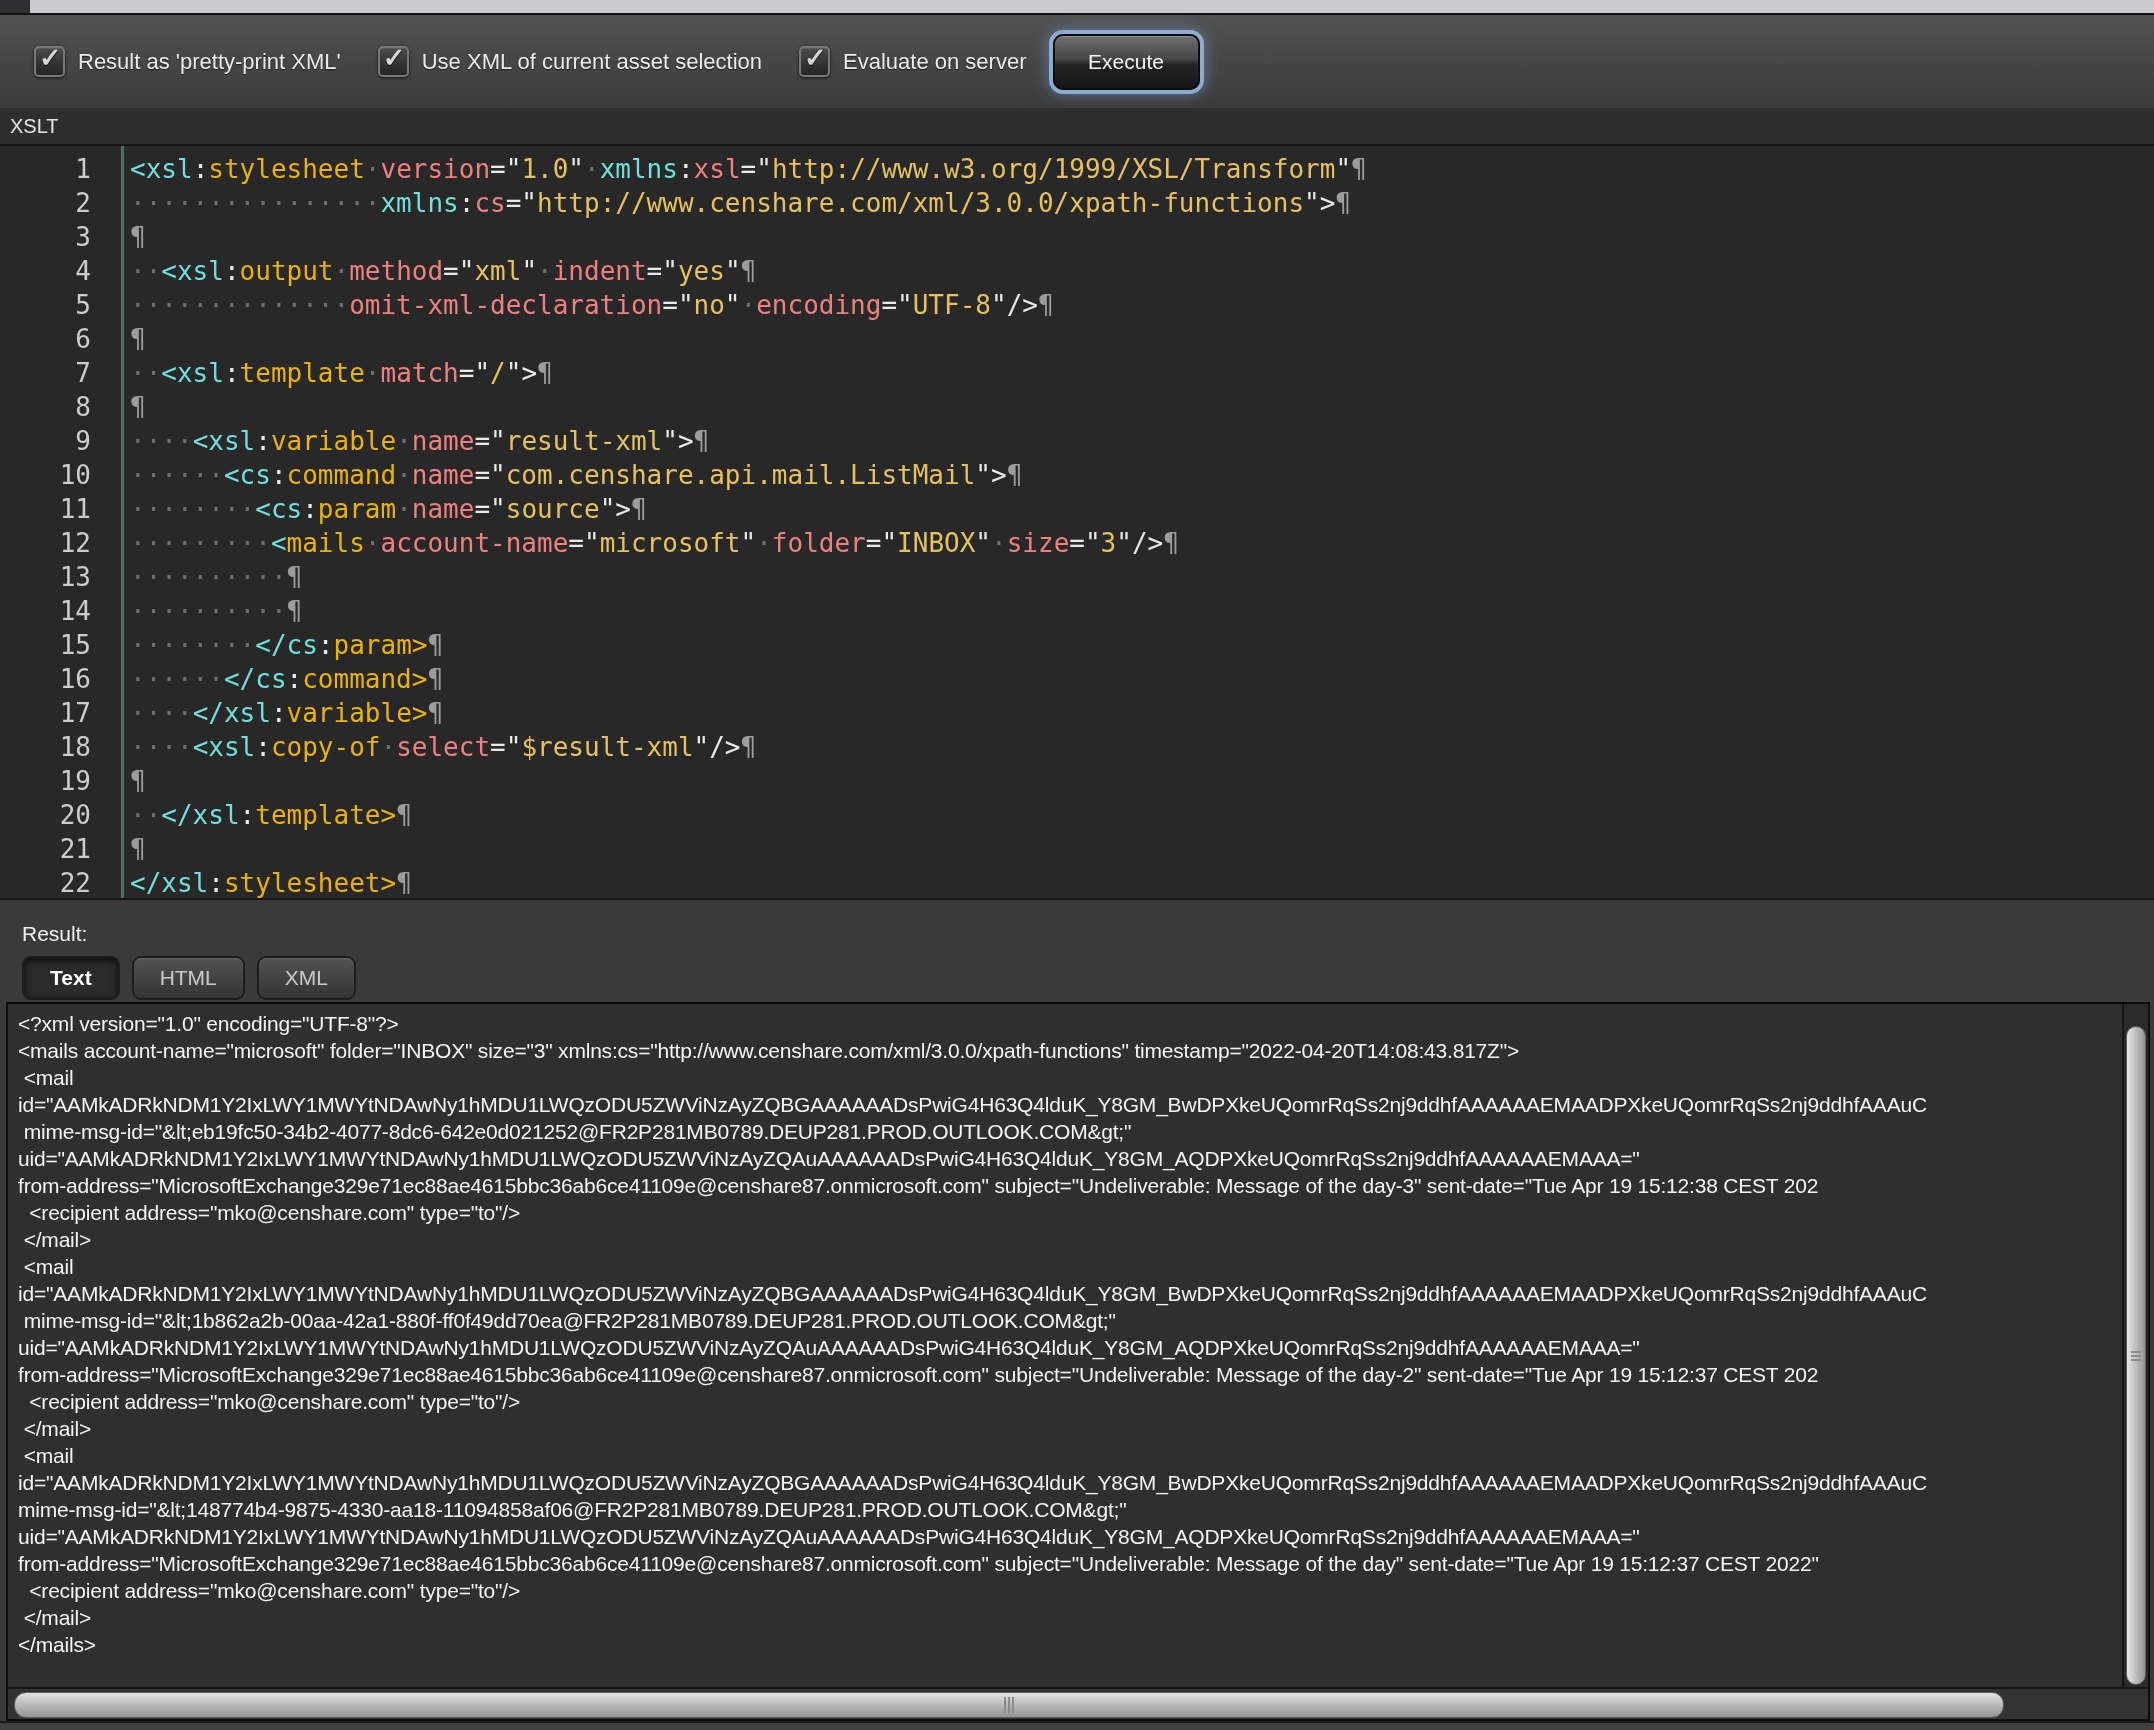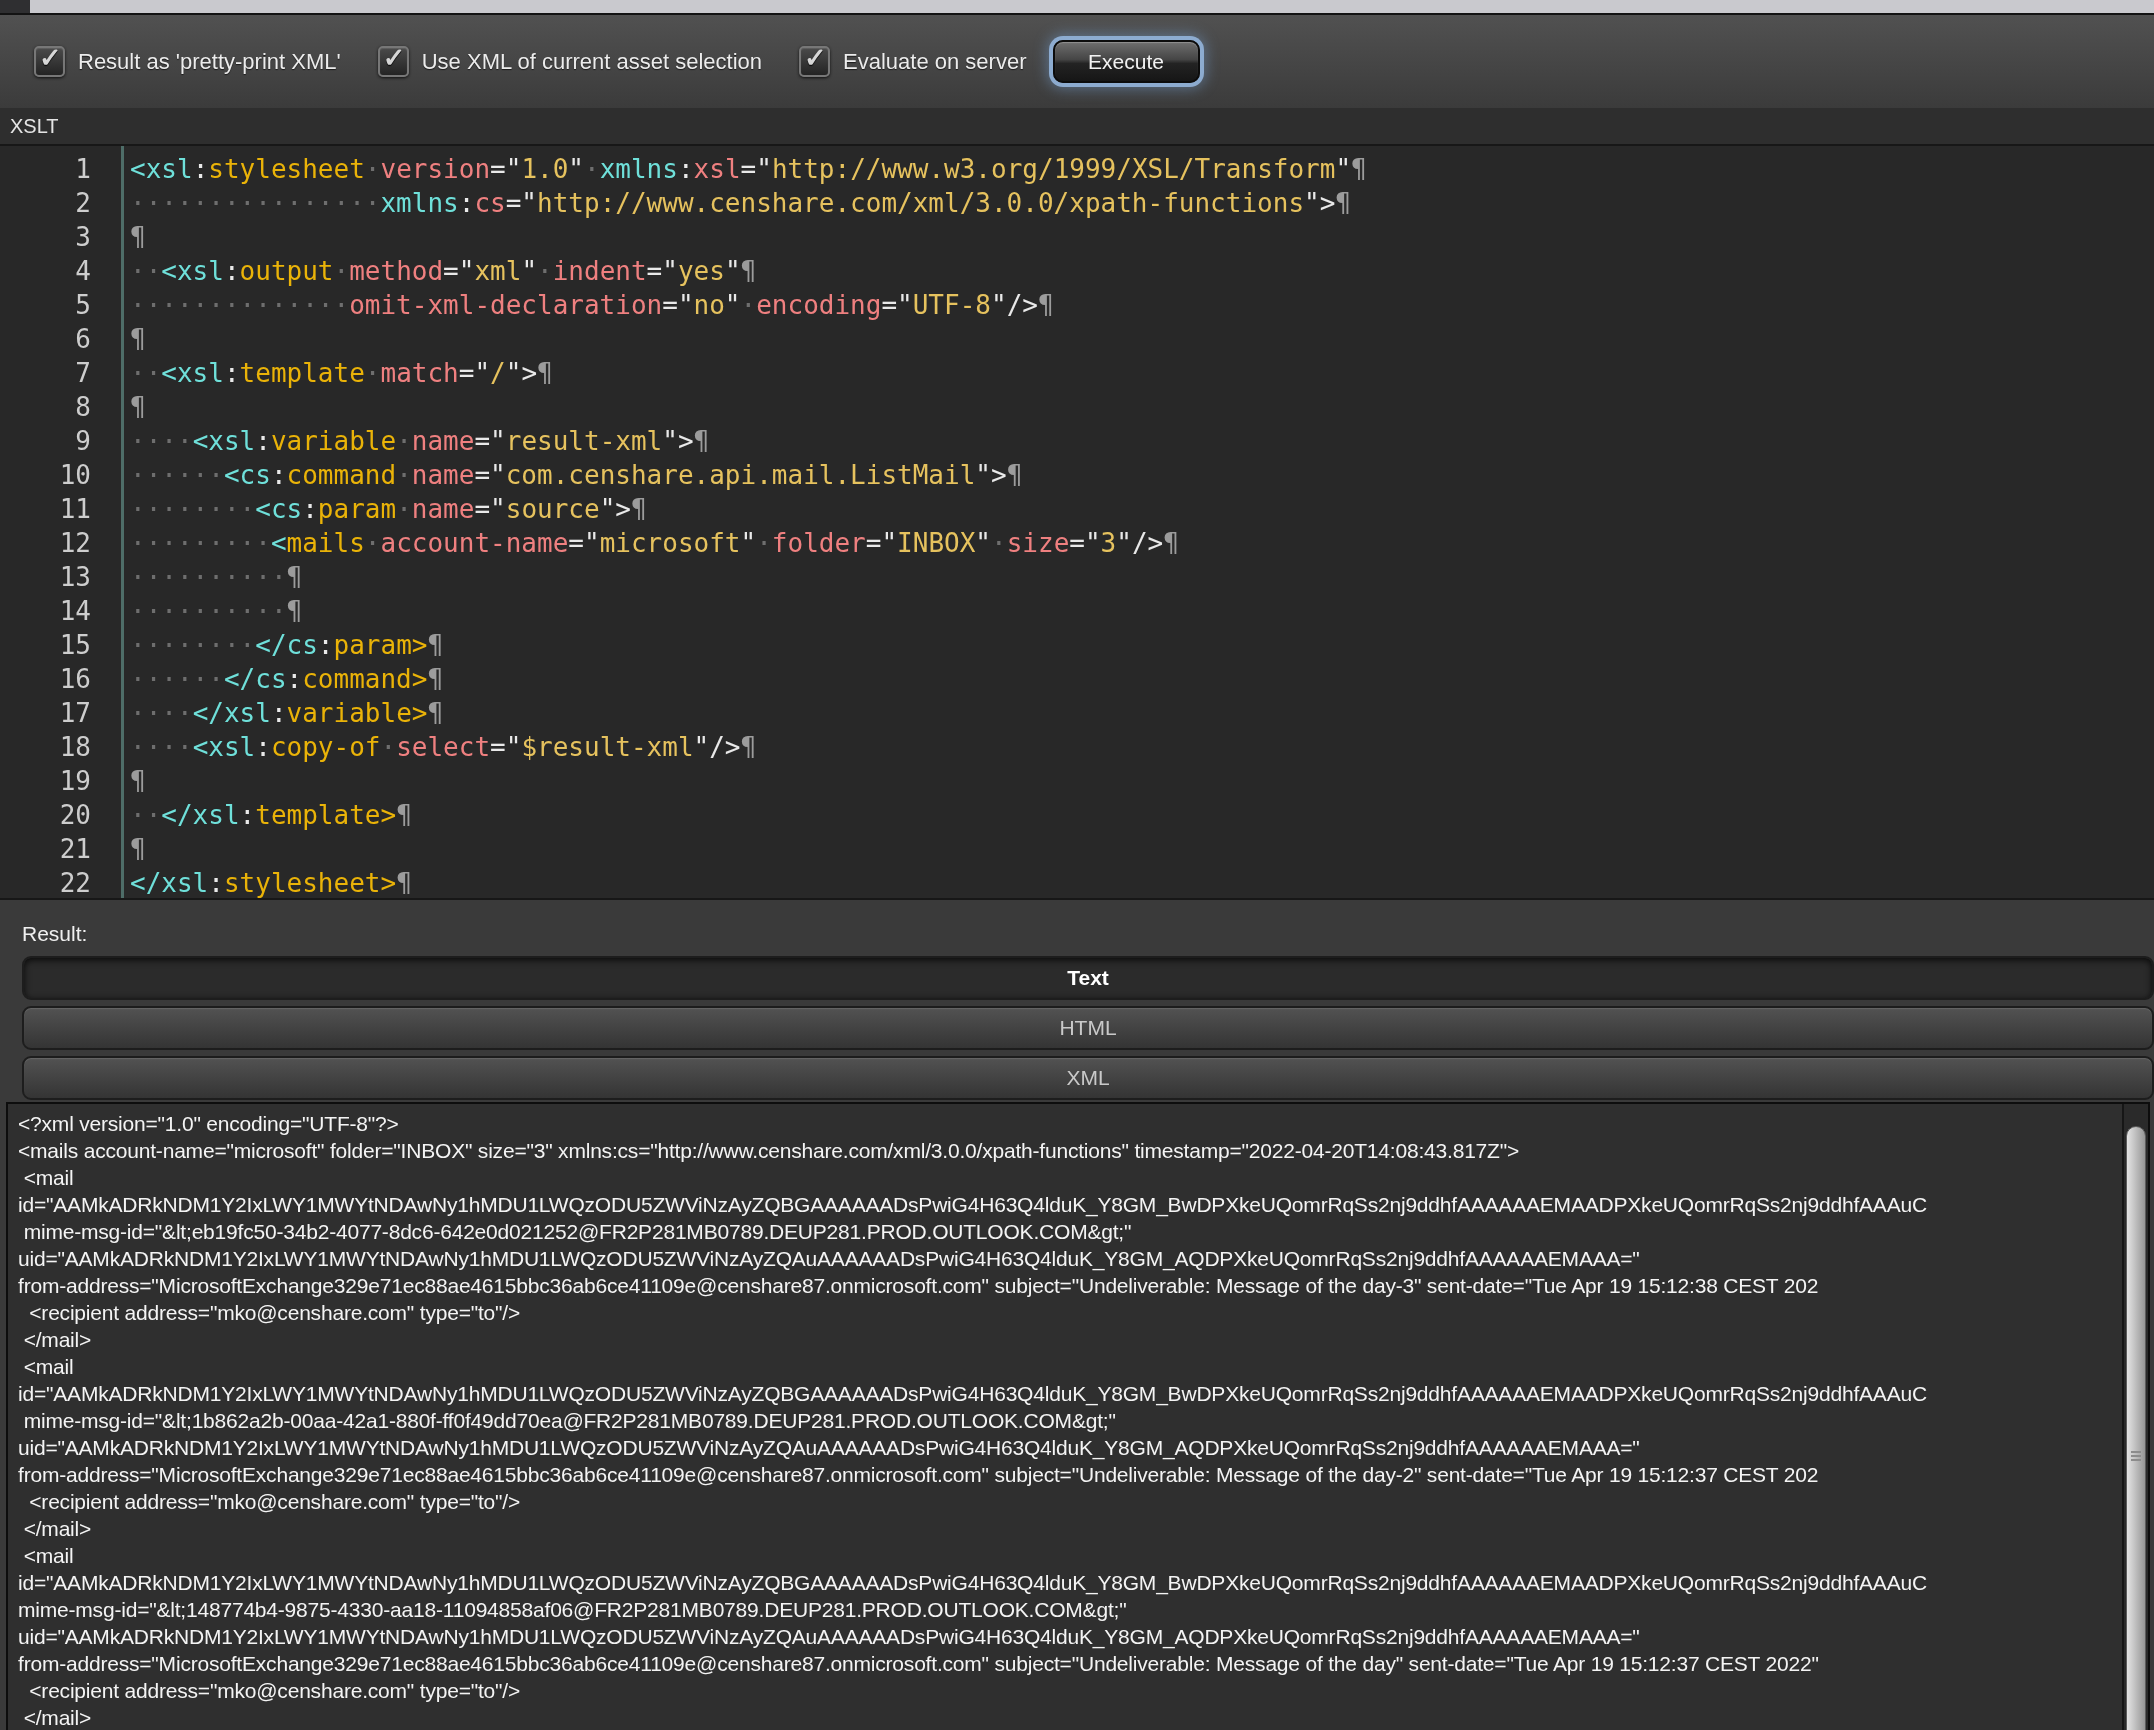--- a/index.html
+++ b/index.html
@@ -25,21 +25,21 @@
     border:2px solid #777;box-shadow:0 1px 3px #101010, inset 0 1px 1px rgba(255,255,255,.12);
     position:relative;cursor:default;
   }
   .checkbox .mark{
     position:absolute;left:3px;top:-6px;font-size:27px;font-weight:bold;color:#d6d6d6;
     text-shadow:0 1px 1px #000;
   }
   .cb-label{color:#ececec;font-size:22px;margin-left:13px;text-shadow:0 1px 1px #1a1a1a;}
   .gap1{margin-right:37px;} 
   .execute{
-    margin-left:26px;width:147px;height:43px;border-radius:10px;
+    margin-left:26px;width:147px;height:56px;border-radius:10px;
     background:linear-gradient(#6e6e6e 0%,#454545 45%,#232323 55%,#161616 100%);
     border:2px solid #0c0c0c;color:#f2f2f2;font-size:21px;font-family:"Liberation Sans",sans-serif;
     box-shadow:0 0 0 4px rgba(150,185,225,.85), 0 0 14px 6px rgba(120,165,215,.45), inset 0 1px 1px rgba(255,255,255,.25);
   }
   
   .xslt-row{height:36px;background:#2e2e2e;display:flex;align-items:center;}
   .xslt-row span{color:#e4e4e4;font-size:20px;padding-left:10px;}
   
   .editor{
     height:756px;background:#282828;border-top:2px solid #171717;border-bottom:2px solid #171717;
@@ -54,21 +54,21 @@
   .tk-tag{color:#6fe0da;}
   .tk-elem{color:#eab308;}
   .tk-attr{color:#ef8080;}
   .tk-str{color:#e6c25e;}
   .tk-punct{color:#e9e9e9;}
   .tk-ws{color:#6e6e6e;}
   .tk-eol{color:#9c9c9c;}
   
   .result-header{padding:22px 0 0 22px;}
   .result-label{color:#f0f0f0;font-size:21px;margin-bottom:10px;}
-  .tabs{display:flex;gap:6px;flex-direction:column;}
+  .tabs{display:flex;gap:12px;}
   .tab{
     height:44px;border-radius:9px;border:2px solid #1d1d1d;box-sizing:border-box;
     display:flex;align-items:center;justify-content:center;padding:0 26px;
     background:linear-gradient(#525252,#343434);color:#c9c9c9;font-size:21px;
     box-shadow:inset 0 1px 1px rgba(255,255,255,.12);
   }
   .tab.selected{
     background:#2b2b2b;color:#ffffff;font-weight:bold;
     box-shadow:inset 0 2px 7px rgba(0,0,0,.8);
   }

